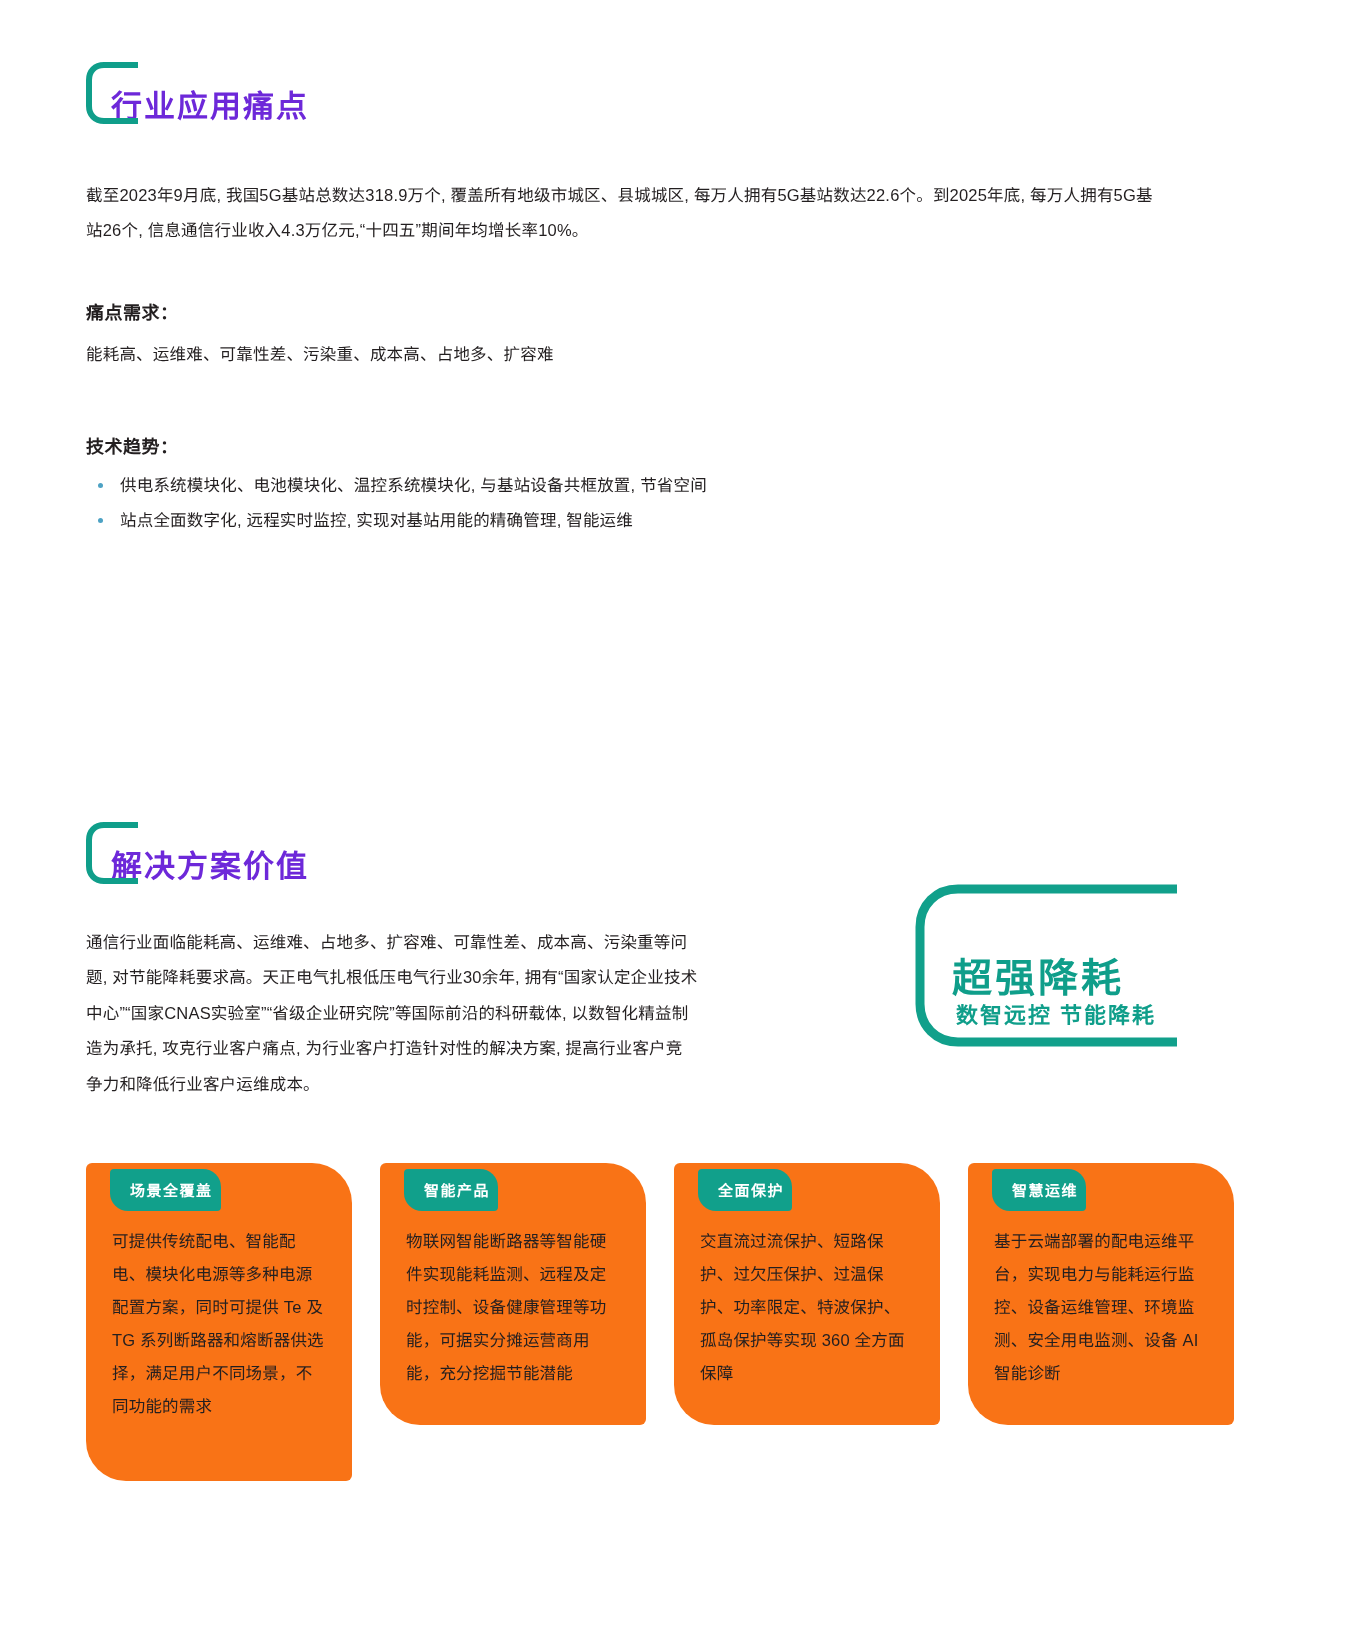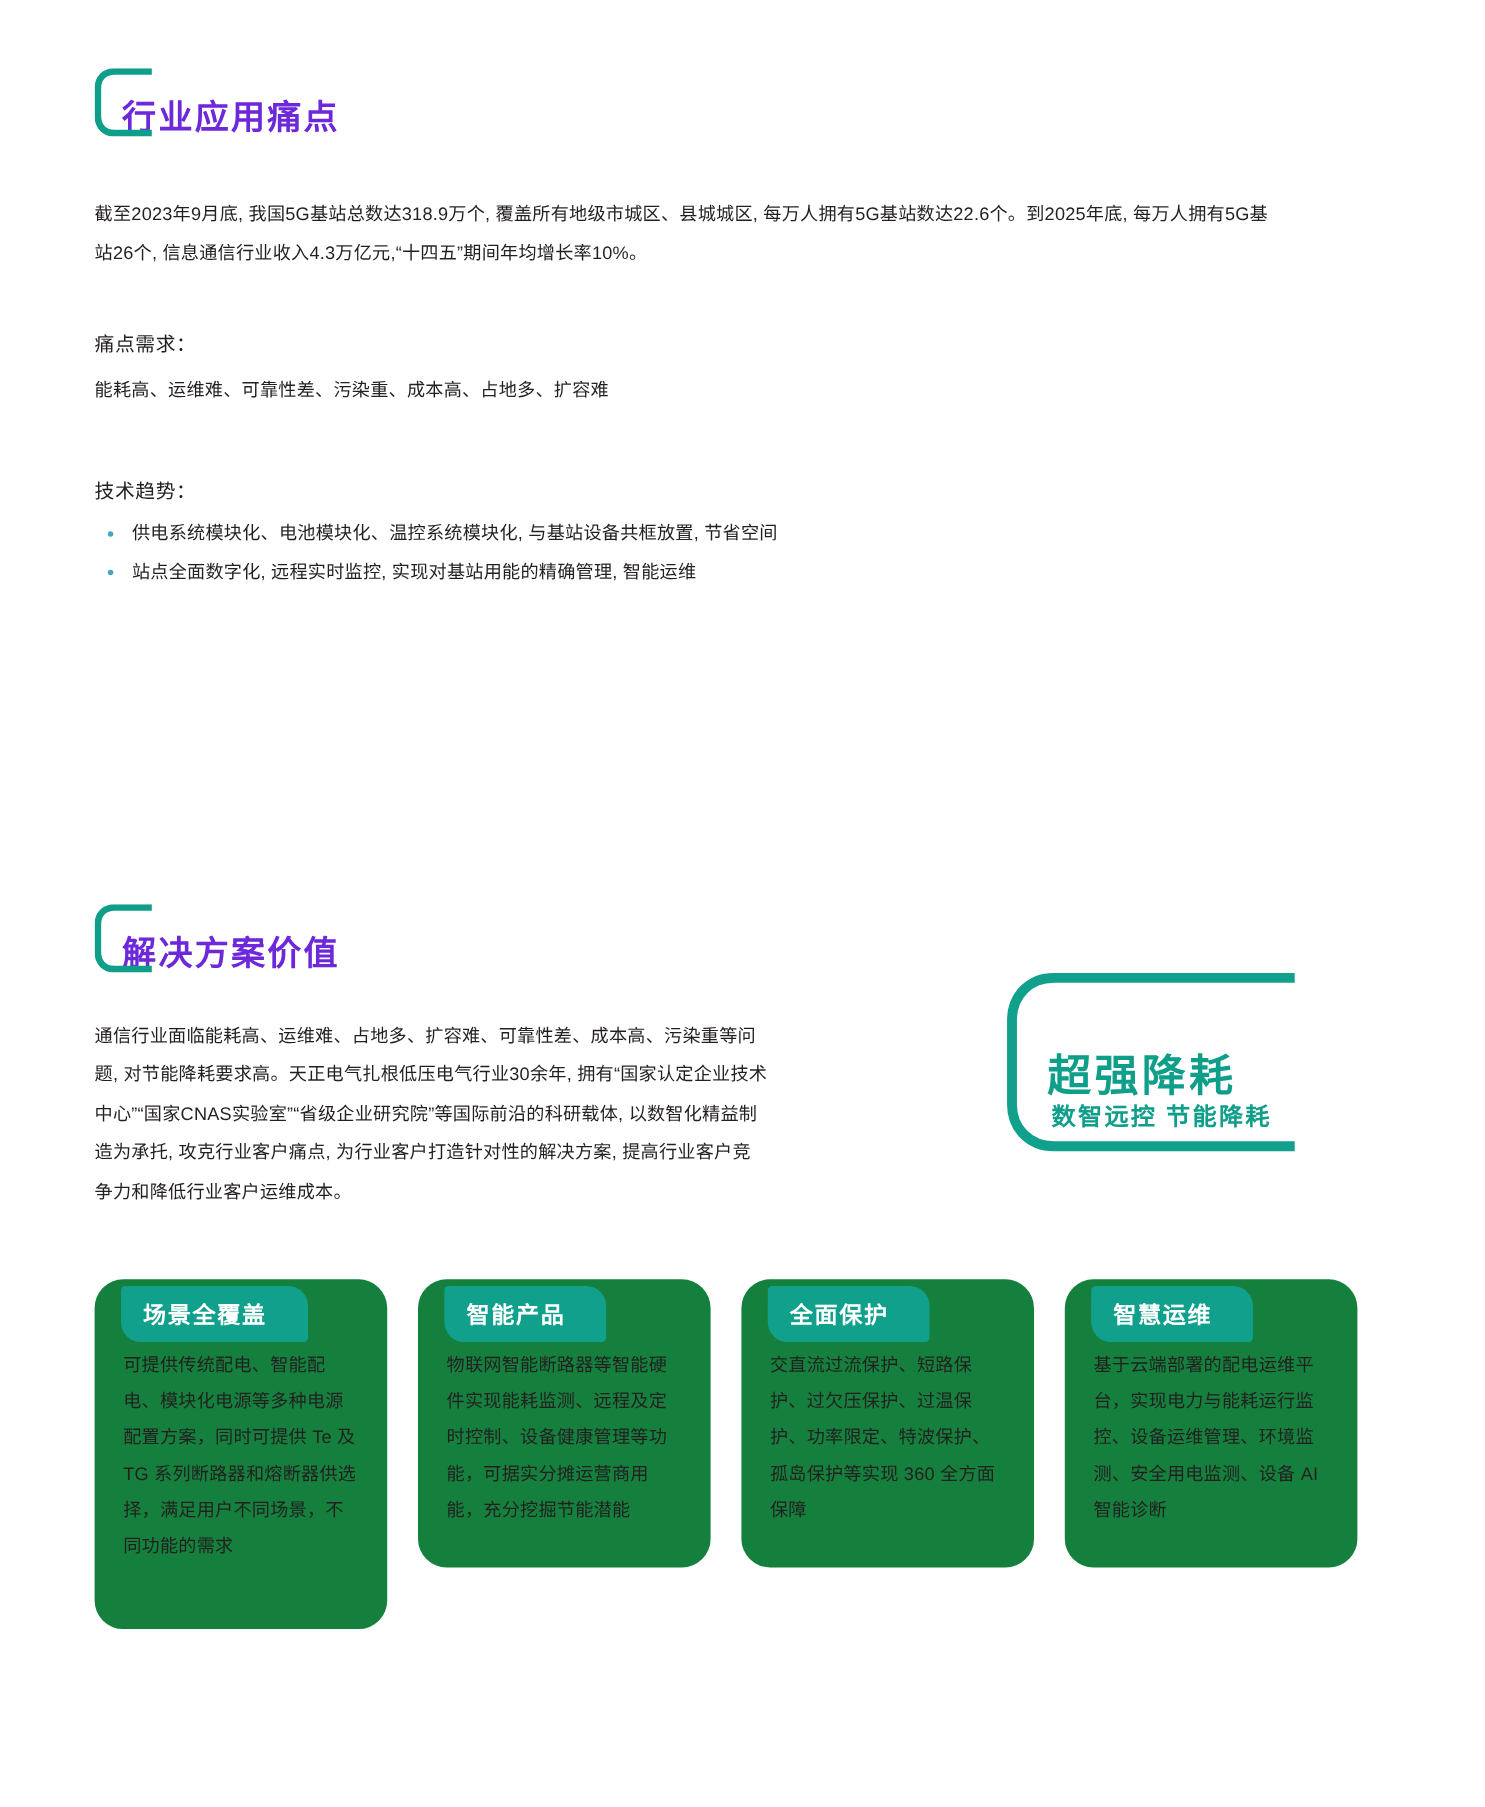--- a/index.html
+++ b/index.html
@@ -44,21 +44,21 @@
     position: absolute;
     font-size: 16.5px;
     line-height: 2.1;
     color: #231f20;
     letter-spacing: 0.2px;
   }
 
   .sub-head {
     position: absolute;
     font-size: 18px;
-    font-weight: normal;
+    font-weight: bold;
     letter-spacing: 0.5px;
     color: #231f20;
     text-align: center;
   }
 
   .plain-line {
     position: absolute;
     font-size: 16.5px;
     color: #231f20;
     letter-spacing: 0.2px;
@@ -130,40 +130,39 @@
     top: 1163px;
     width: 1180px;
     display: flex;
     gap: 28px;
   }
   .card {
     position: relative;
     width: 266px;
   }
   .card-body {
-    background: #15803d;
+    background: #f97316;
     border-top-left-radius: 6px;
     border-top-right-radius: 40px;
     border-bottom-left-radius: 40px;
     border-bottom-right-radius: 6px;
     padding: 62px 26px 30px 26px;
     min-height: 262px;
     box-sizing: border-box;
-    border-radius: 26px;
   }
   .card-label {
     position: absolute;
     left: 24px;
     top: 6px;
     background: #11a08b;
     color: #ffffff;
-    font-size: 21px;
+    font-size: 15px;
     font-weight: bold;
     letter-spacing: 1.5px;
-    padding: 10px 37px 11px 20px;
+    padding: 10px 8px 11px 20px;
     border-top-left-radius: 4px;
     border-top-right-radius: 18px;
     border-bottom-left-radius: 18px;
     border-bottom-right-radius: 4px;
     white-space: nowrap;
   }
   .card-text {
     font-size: 16.5px;
     line-height: 2.0;
     color: #231f20;

